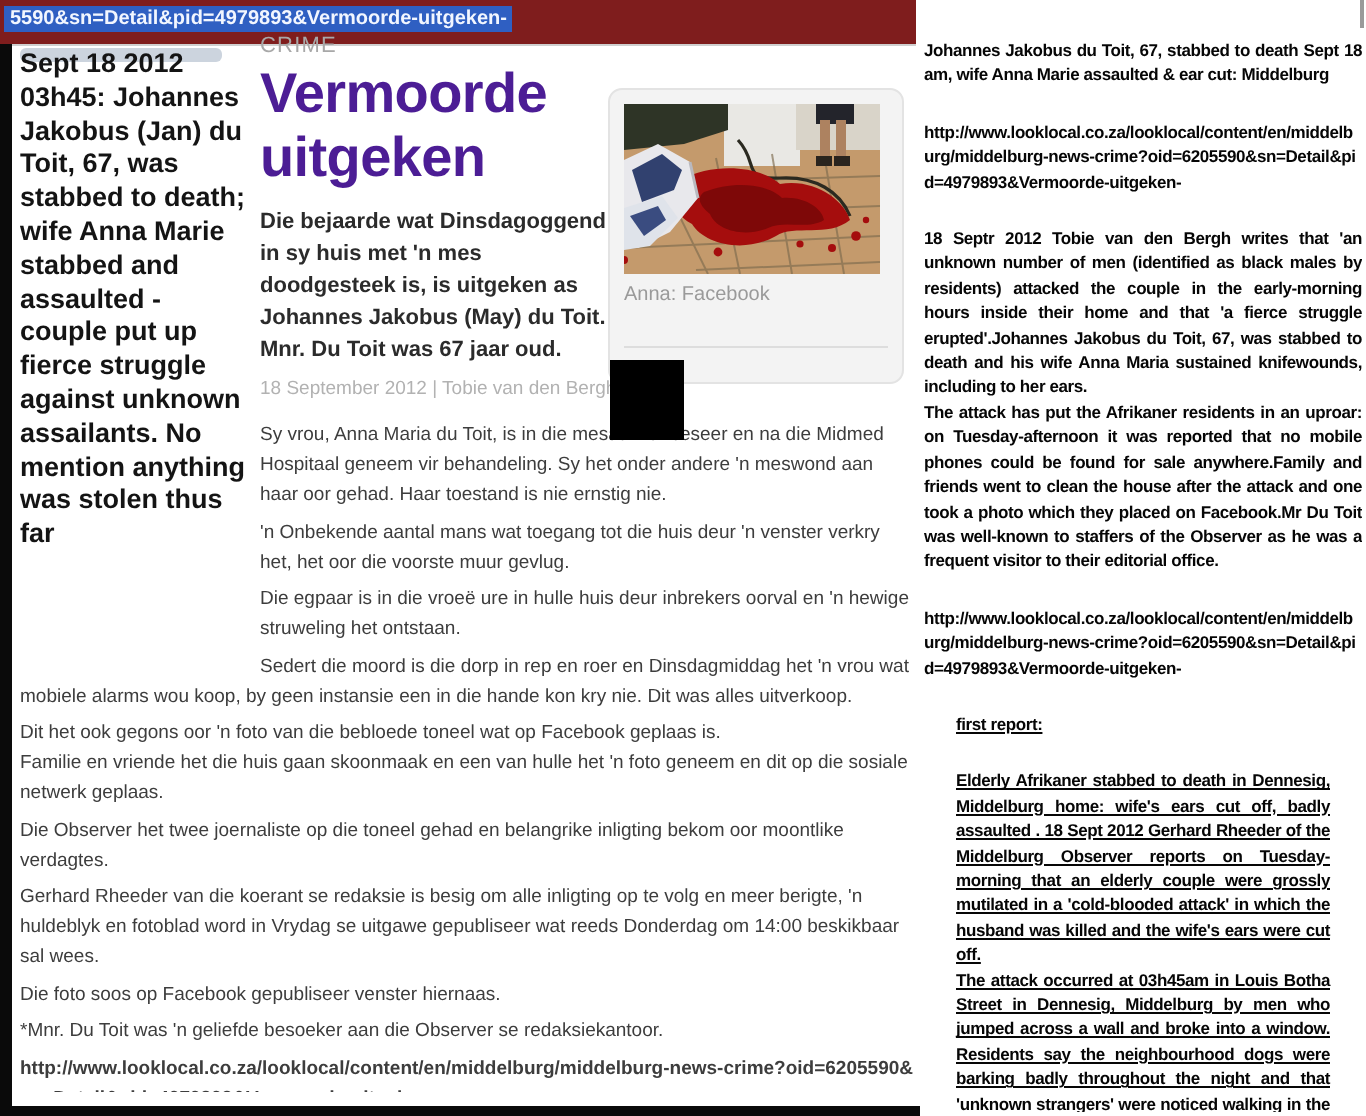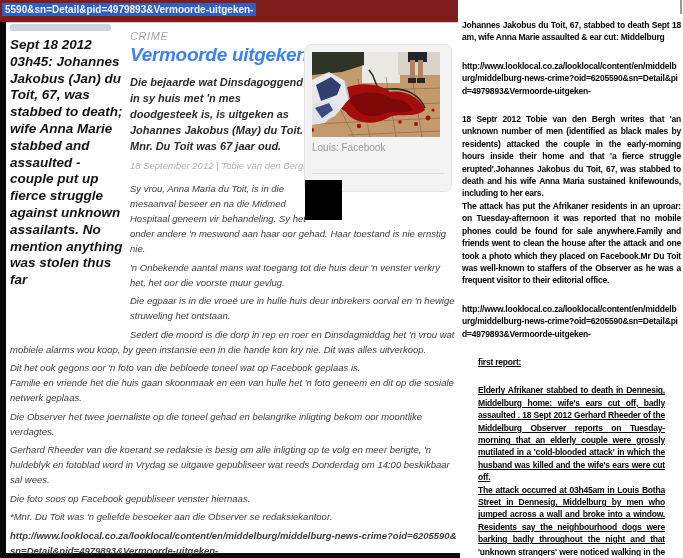--- a/index.html
+++ b/index.html
@@ -15,31 +15,31 @@
     padding:1px 3px;white-space:nowrap;letter-spacing:0px;
   }
   .top-rule{position:absolute;left:6px;top:22px;width:452px;height:1px;background:#cfcfcf;}
   .frame-left{position:absolute;left:0;top:22px;width:6px;height:536px;background:#0a0a0a;}
   .frame-bottom{position:absolute;left:0;top:553px;width:460px;height:5px;background:#0a0a0a;}
   .gray-pill{position:absolute;left:10px;top:24px;width:101px;height:7px;background:#ccd4de;border-radius:3px;}
   .scroll-nub{position:absolute;left:680px;top:0;width:2px;height:14px;background:#9a9a9a;}
 
   
   .article{
-    position:absolute;left:6px;top:29px;width:448px;height:530px;
-    padding-left:4px;overflow:hidden;font-style:italic;
+    position:absolute;left:6px;top:16px;width:448px;height:530px;
+    padding-left:4px;overflow:hidden;
   }
   .leftcol{
     float:left;width:113px;margin:8px 7px 6px 0;padding-bottom:10px;
     font-weight:bold;font-size:13.5px;line-height:16.8px;color:#141414;
     height:288px;overflow:hidden;
   }
   .photo-spacer{float:right;width:148px;height:190px;}
   .crime-label{font-size:11px;color:#a8a8a8;letter-spacing:0.6px;margin:1px 0 0 0;}
-  .headline{font-size:19px;font-weight:bold;color:#3b82f6;margin:2px 0 8px 0;letter-spacing:-0.3px;}
+  .headline{font-size:28px;font-weight:bold;color:#4c1d95;margin:2px 0 8px 0;letter-spacing:-0.3px;}
   .intro{font-weight:bold;font-size:11px;line-height:16px;color:#2b2b2b;margin:0 0 6px 0;}
   .byline{font-size:9.5px;color:#b2b2b2;margin:0 0 10px 0;}
   .byline span{color:#b2b2b2;}
   p.body{
     font-size:9.5px;line-height:15px;color:#3d3d3d;margin:0 0 3.5px 0;
     white-space:pre-line;
   }
   .source-url{
     font-weight:bold;color:#141414;font-size:10px;line-height:14px;
     word-break:break-all;margin-top:5px;
@@ -137,21 +137,21 @@
       <circle cx="60,78" cy="78" r="2" fill="#a50d0d"></circle>
     <circle cx="47" cy="74" r="2.2" fill="#a50d0d"></circle>
       <circle cx="88" cy="70" r="1.8" fill="#a50d0d"></circle>
 
     <path d="M0,28 L17,20 L33,29 L37,47 L23,64 L7,72 L0,68 Z" fill="#e8e8ec"></path>
     <path d="M4,33 L19,25 L29,33 L25,43 L9,49 Z" fill="#31416f"></path>
     <path d="M0,52 L19,46 L27,57 L13,71 L0,73 Z" fill="#dfe3ea"></path>
     <path d="M3,56 L17,51 L21,58 L10,66 Z" fill="#3a4c80"></path>
     <path d="M33,29 L37,47" stroke="#b9b9bf" stroke-width="1.5" fill="none"></path>
   </svg>
-  <div class="photo-caption">Louis: Facebook</div>
+  <div class="photo-caption">Anna: Facebook</div>
   <div class="card-divider"></div>
 </div>
 <div class="redaction-box"></div>
 
 <div class="notes">
   <div class="block">Johannes Jakobus du Toit, 67, stabbed to death Sept 18 am, wife Anna Marie assaulted &amp; ear cut: Middelburg</div>
   <div class="block url">http://www.looklocal.co.za/looklocal/content/en/middelburg/middelburg-news-crime?oid=6205590&amp;sn=Detail&amp;pid=4979893&amp;Vermoorde-uitgeken-</div>
   <div class="block">18 Septr 2012 Tobie van den Bergh writes that 'an unknown number of men (identified as black males by residents) attacked the couple in the early-morning hours inside their home and that 'a fierce struggle erupted'.Johannes Jakobus du Toit, 67, was stabbed to death and his wife Anna Maria sustained knifewounds, including to her ears.
 The attack has put the Afrikaner residents in an uproar: on Tuesday-afternoon it was reported that no mobile phones could be found for sale anywhere.Family and friends went to clean the house after the attack and one took a photo which they placed on Facebook.Mr Du Toit was well-known to staffers of the Observer as he was a frequent visitor to their editorial office.</div>
   <div class="block url">http://www.looklocal.co.za/looklocal/content/en/middelburg/middelburg-news-crime?oid=6205590&amp;sn=Detail&amp;pid=4979893&amp;Vermoorde-uitgeken-</div>

